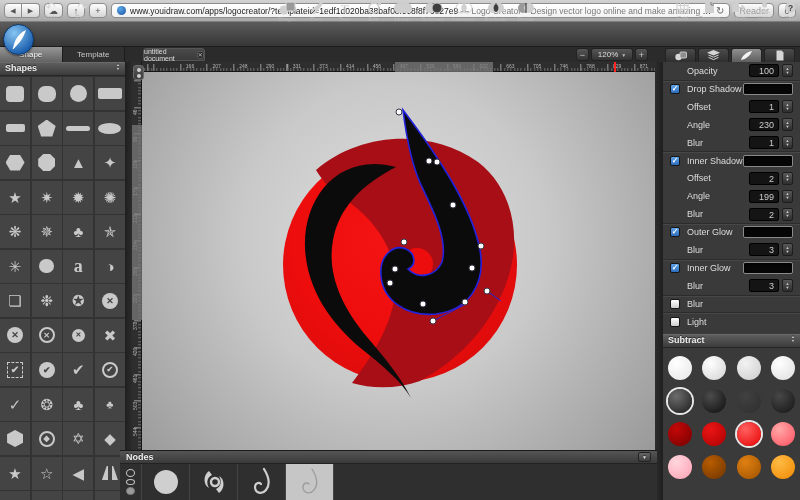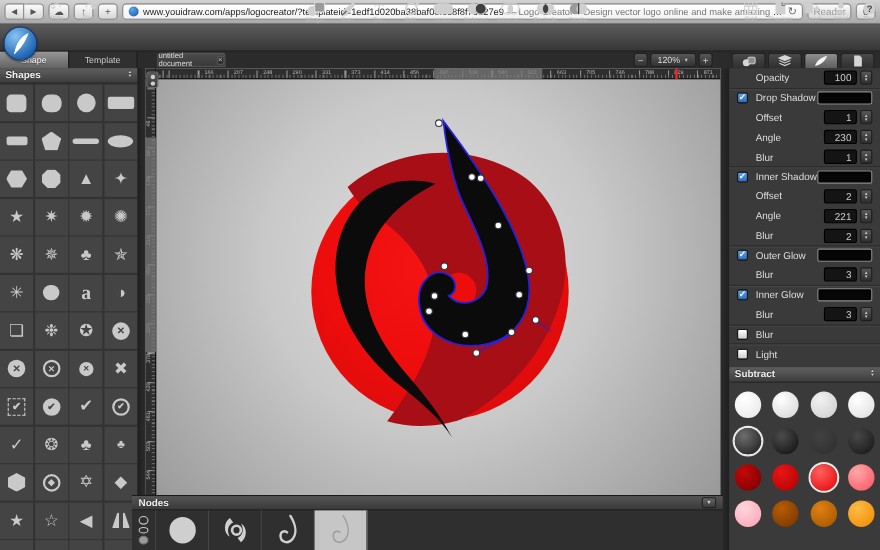--- a/index.html
+++ b/index.html
@@ -591,21 +591,21 @@
       <div class="prow">
         <span class="plab ind">Offset</span>
         <div class="vbox">2</div>
         <div class="stepper">
           <span>▲</span>
           <span>▼</span>
         </div>
       </div>
       <div class="prow">
         <span class="plab ind">Angle</span>
-        <div class="vbox">221</div>
+        <div class="vbox">199</div>
         <div class="stepper">
           <span>▲</span>
           <span>▼</span>
         </div>
       </div>
       <div class="prow">
         <span class="plab ind">Blur</span>
         <div class="vbox">2</div>
         <div class="stepper">
           <span>▲</span>

